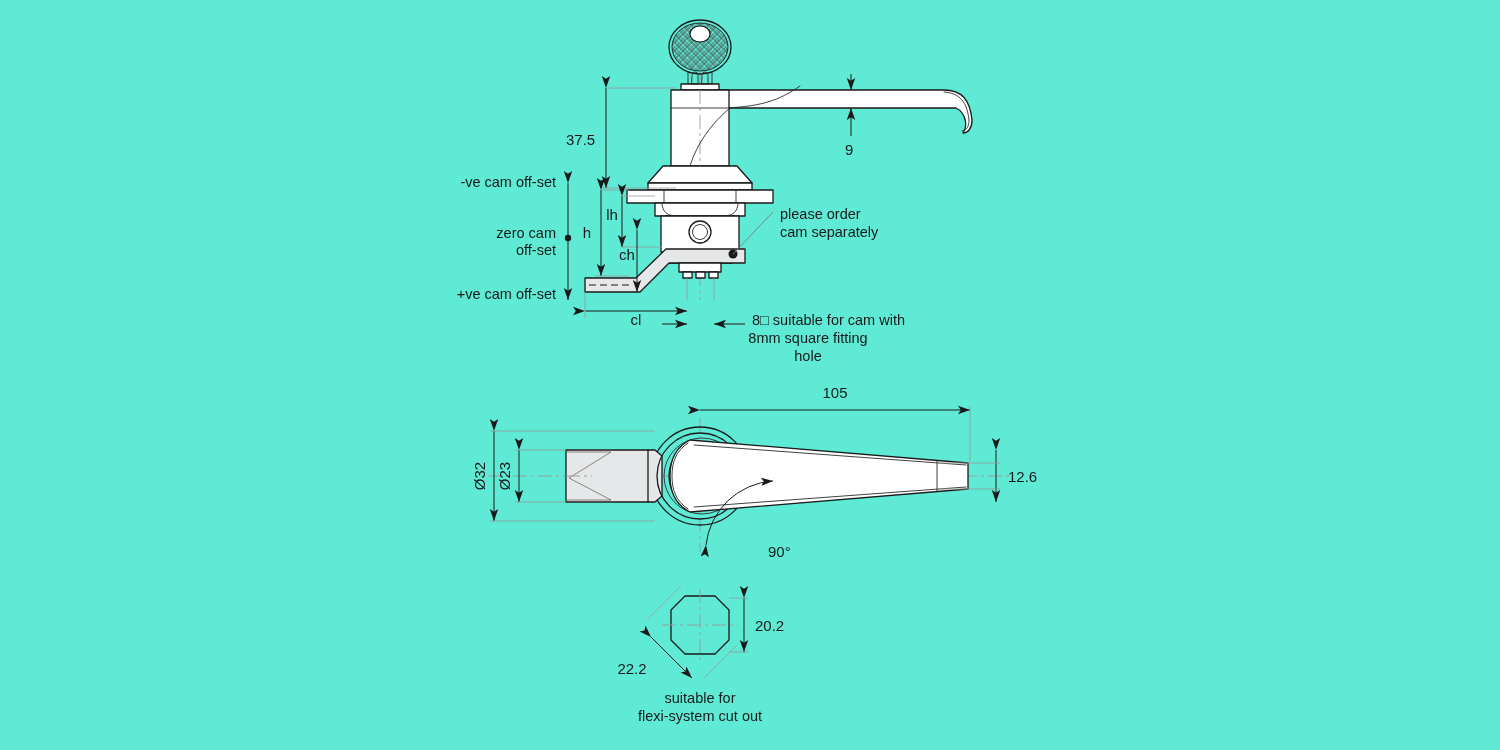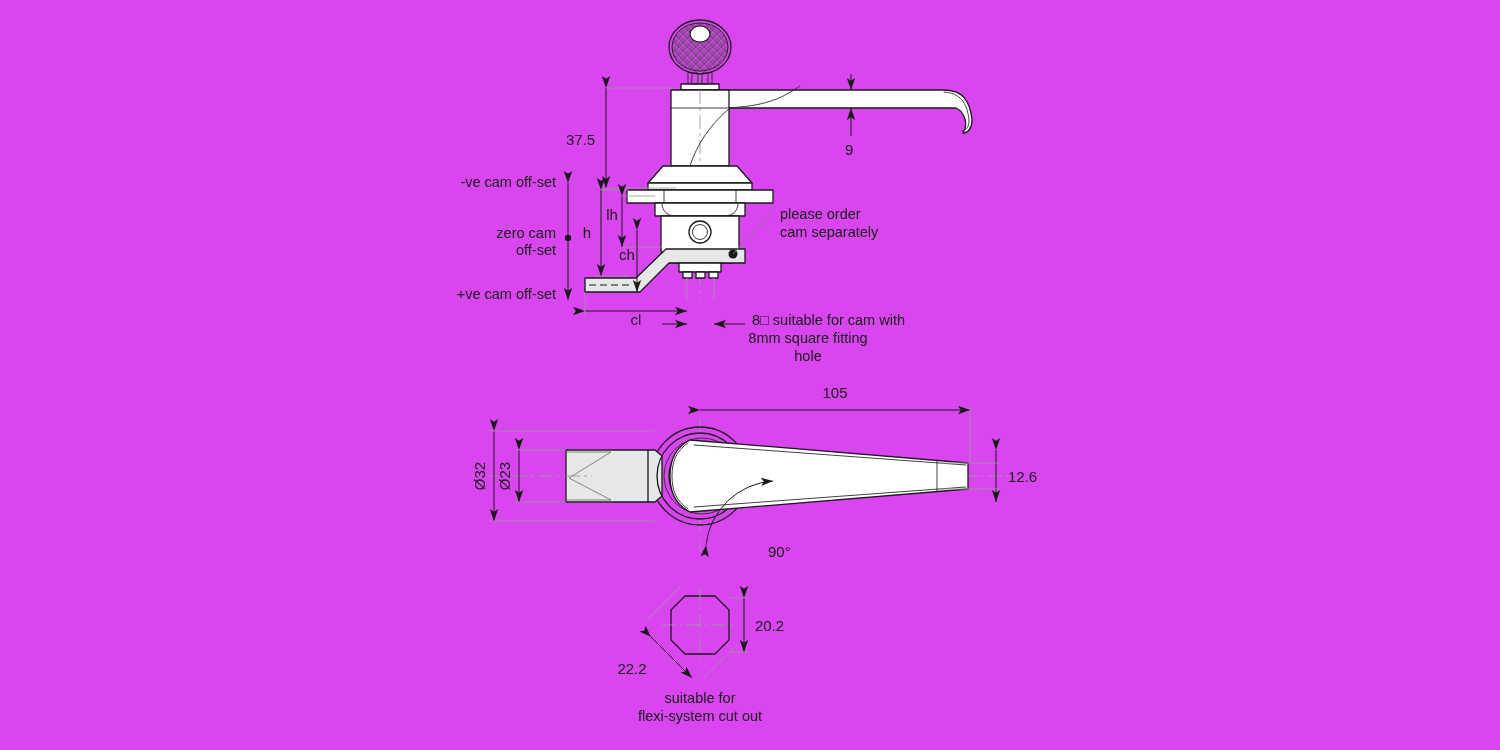--- a/index.html
+++ b/index.html
@@ -8,21 +8,21 @@
     background: #ffffff;
   }
   body {
     font-family: "Liberation Sans", sans-serif;
     color: #1a1a1a;
   }
   #sheet {
     position: relative;
     width: 1500px;
     height: 750px;
-    background: #d946ef;
+    background: #5eead4;
     overflow: hidden;
   }
   #drawing-svg {
     position: absolute;
     left: 0;
     top: 0;
     width: 1500px;
     height: 750px;
   }
   text {

